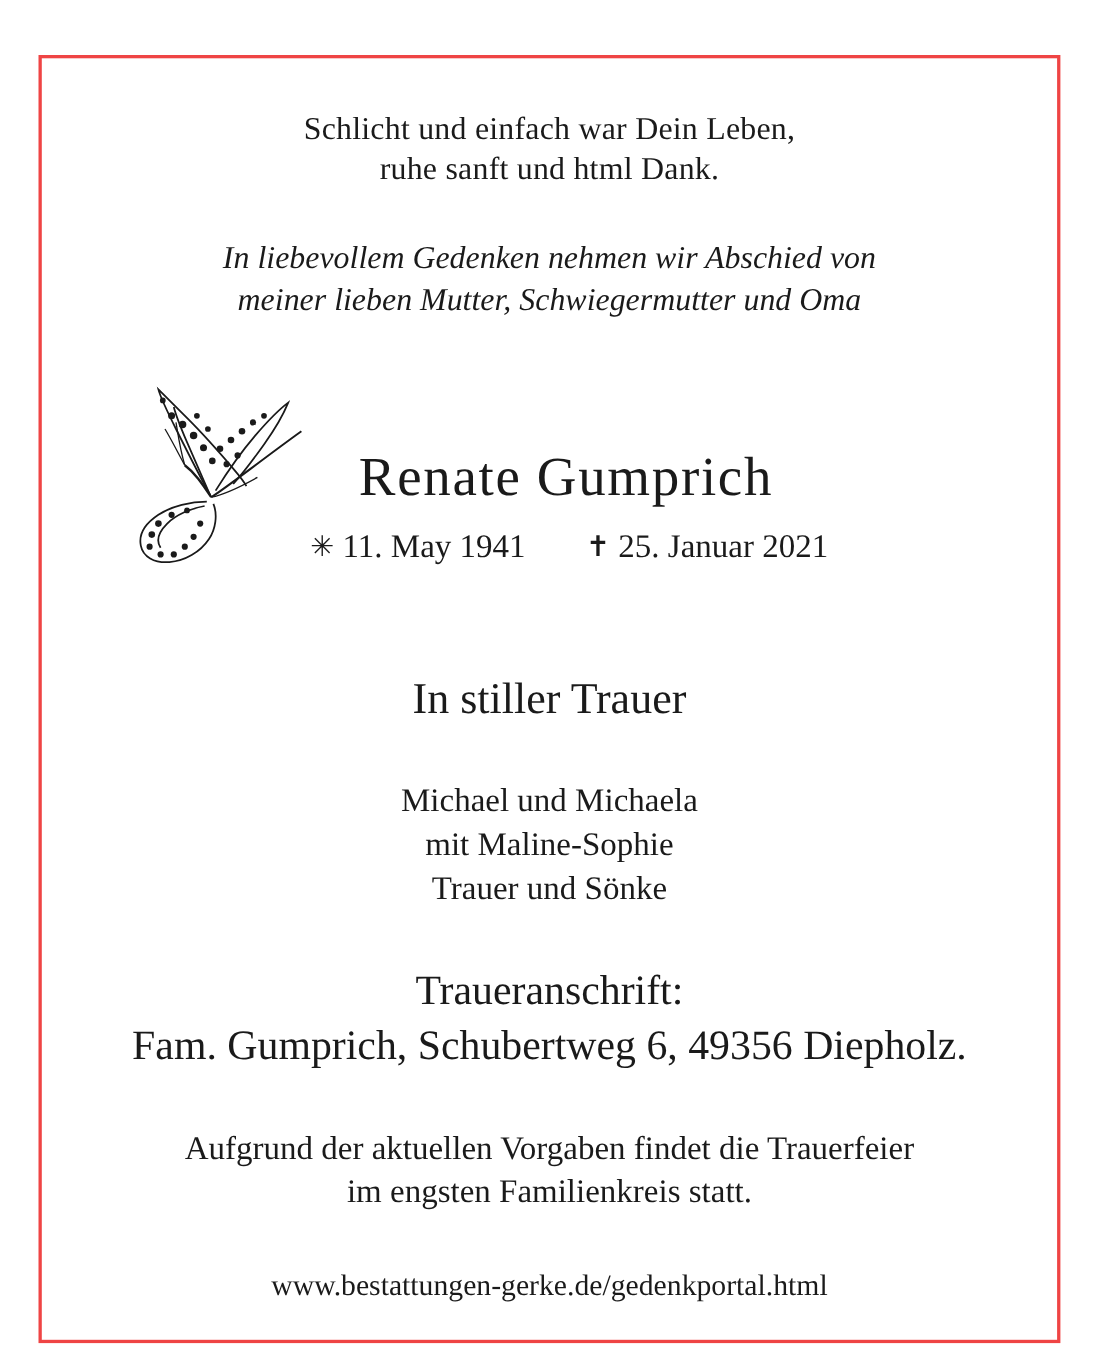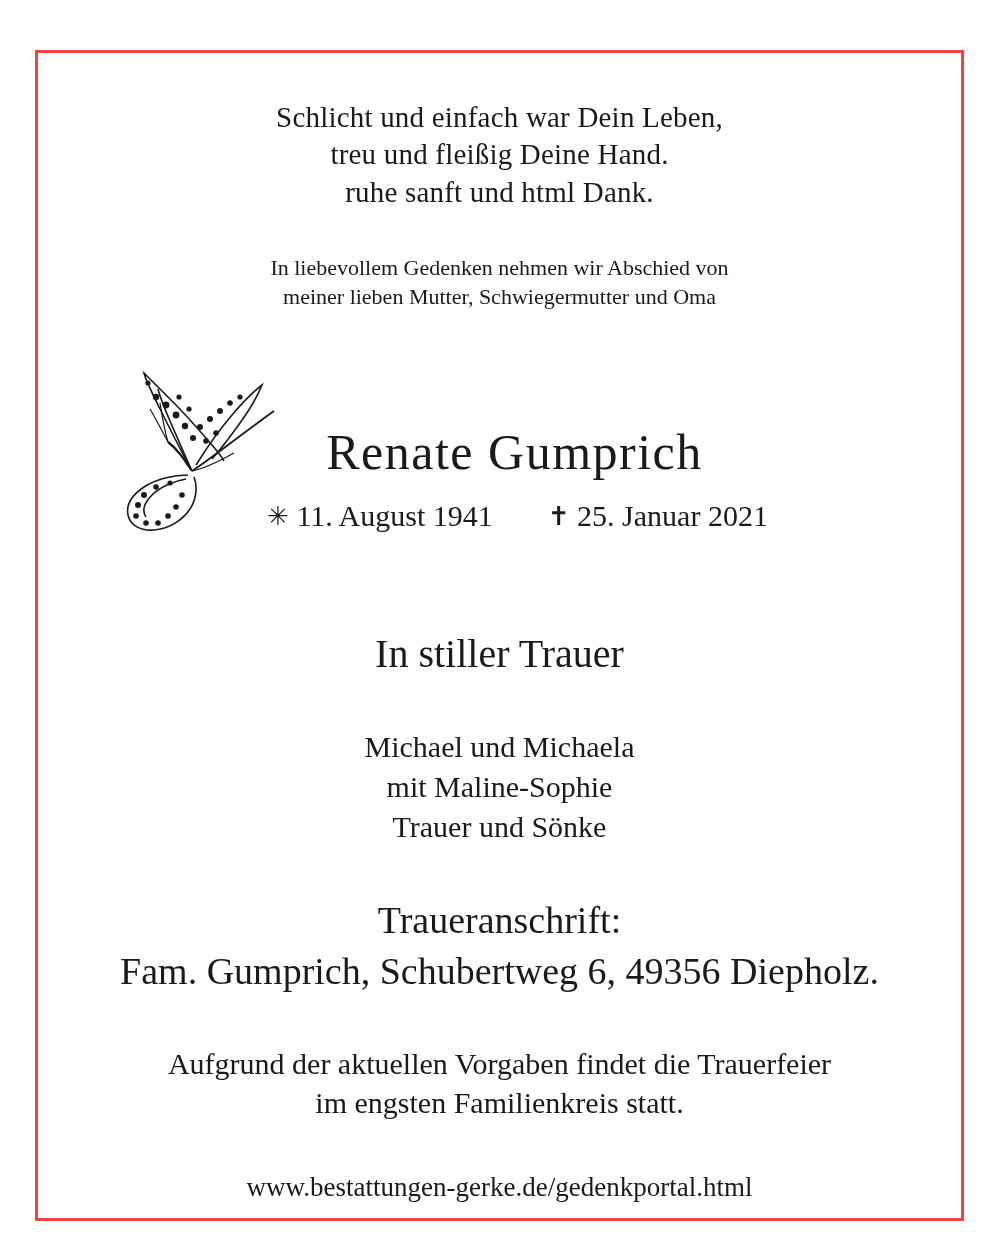--- a/index.html
+++ b/index.html
@@ -40,23 +40,24 @@
     text-align: center;
   }
   .verse {
     font-size: 29px;
     line-height: 1.29;
     letter-spacing: 0.2px;
     margin-top: 12px;
   }
   .verse div { white-space: nowrap; }
   .intro {
-    font-size: 22px;
+    font-size: 29px;
     line-height: 1.3;
     margin-top: 43px;
+    font-style: italic;
   }
   .intro div { white-space: nowrap; }
   .name-block {
     position: relative;
     margin-top: 54px;
     height: 185px;
   }
   .butterfly {
     position: absolute;
     left: 10px;
@@ -117,21 +118,20 @@
 </style>
 </head>
 <body>
 
 <div class="page">
   <div class="notice-frame">
     <div class="inner">
 
       <div class="verse">
         <div>Schlicht und einfach war Dein Leben,</div>
-        <div>treu und fleißig Deine Hand.</div>
         <div>ruhe sanft und html Dank.</div>
       </div>
 
       <div class="intro">
         <div>In liebevollem Gedenken nehmen wir Abschied von</div>
         <div>meiner lieben Mutter, Schwiegermutter und Oma</div>
       </div>
 
       <div class="name-block">
 
@@ -179,21 +179,21 @@
             <circle cx="60" cy="30" r="2.6"></circle>
             <circle cx="91" cy="44" r="2.6"></circle>
             <circle cx="101" cy="56" r="2.6"></circle>
           </g>
         </svg>
 
         <div class="deceased-name">Renate  Gumprich</div>
 
         <div class="dates">
           <span class="sym">✳</span>
-          <span>11. August 1941</span>
+          <span>11. May 1941</span>
           <span class="gap"></span>
           <span class="sym">✝</span>
           <span>25. Januar 2021</span>
         </div>
       </div>
 
       <div class="mourning">In stiller Trauer</div>
 
       <div class="family">
         <div>Michael und Michaela</div>

